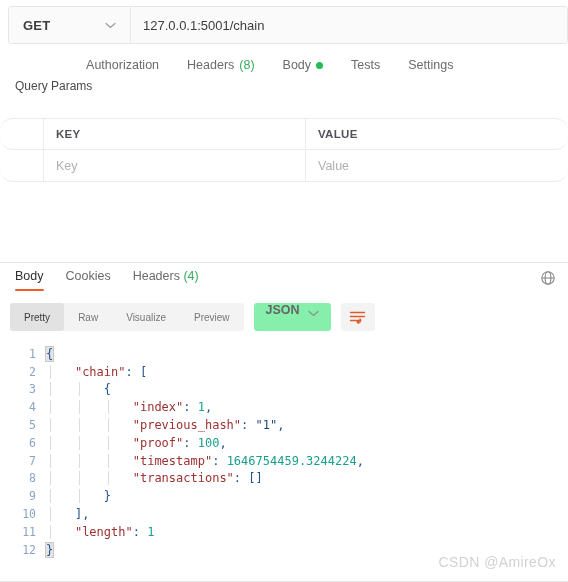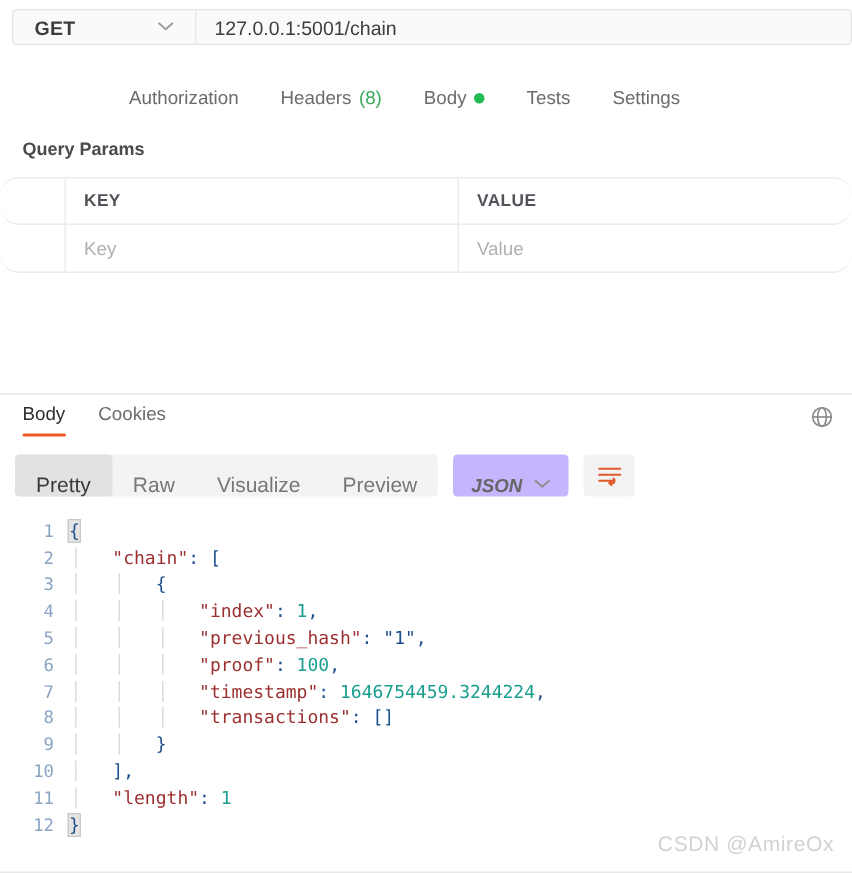--- a/index.html
+++ b/index.html
@@ -7,21 +7,21 @@
     margin: 0; padding: 0;
     width: 568px; height: 582px;
     background: #ffffff;
     font-family: "Liberation Sans", sans-serif;
     overflow: hidden;
   }
   #app { position: relative; width: 568px; height: 582px; background:#fff; }
 
   
   .urlbar {
-    position:absolute; left:8px; top:6px; width:560px; height:24px;
+    position:absolute; left:8px; top:6px; width:560px; height:38px;
     display:flex; align-items:stretch;
     border:1px solid #e6e6e6; border-radius:3px; background:#fafafa;
     overflow:hidden;
   }
   .method-box {
     width:122px; display:flex; align-items:center; justify-content:space-between;
     padding:0 14px; border-right:1px solid #e6e6e6; background:#fafafa;
   }
   .method-label { font-size:13px; font-weight:bold; color:#3d3d3d; letter-spacing:.2px; }
   .chev { color:#9a9a9a; font-size:11px; line-height:1; }
@@ -44,22 +44,22 @@
   .rtab.active { color:#2e2e2e;margin-top:32px; }
   .rtab.active::after {
     content:""; position:absolute; left:0; right:0; bottom:0;
     height:2px; background:#ef5b25; border-radius:1px;
   }
   .cnt { color:#3aab5c; }
   .dot { width:7px; height:7px; border-radius:50%; background:#22bb55; display:inline-block; }
 
   
   .qp-title {
-    position:absolute; left:15px; top:92px;
-    font-size:12px; font-weight:bold; color:#4a4a4a;
+    position:absolute; left:15px; top:79px;
+    font-size:12px; font-weight:normal; color:#4a4a4a;
   }
   .ptable { position:absolute; left:0; top:118px; width:568px; }
   .ptable .prow { display:flex; height:32px; align-items:center;
     border-top:1px solid #ebebeb; border-bottom:1px solid #ebebeb;border-radius:13px; }
   .ptable .prow + .prow { border-top:none; }
   .pcheck { width:44px; height:100%; border-right:1px solid #ebebeb; }
   .pkey { width:262px; height:100%; display:flex; align-items:center;
     padding-left:12px; border-right:1px solid #ebebeb; }
   .pval { flex:1; height:100%; display:flex; align-items:center; padding-left:12px; }
   .hdr-txt { font-size:11.5px; font-weight:bold; color:#52525b; letter-spacing:.3px; }
@@ -81,27 +81,27 @@
   .restab.active::after {
     content:""; position:absolute; left:0; right:0; bottom:0;
     height:2px; background:#ef5b25; border-radius:1px;
   }
   .globe { position:absolute; right:12px; top:270px; width:16px; height:16px; cursor:pointer; }
 
   
   .vbar { position:absolute; left:10px; top:303px; display:flex; align-items:center; gap:10px; }
   .seg { display:flex; background:#f3f3f3; border-radius:3px; height:28px; align-items:stretch; }
   .segbtn {
-    display:flex; align-items:flex-end; padding:0 14px; font-size:14px;
+    display:flex; align-items:center; padding:0 14px; font-size:10px;
     color:#777; cursor:pointer; border-radius:3px;
   }
   .segbtn.active { background:#e2e2e2; color:#3a3a3a; }
   .fmt {
-    display:flex; align-items:flex-end; gap:8px; height:28px; padding:0 12px;
-    background:#c4b5fd; border-radius:3px; cursor:pointer;font-style:italic;
+    display:flex; align-items:flex-start; gap:8px; height:28px; padding:0 12px;
+    background:#86efac; border-radius:3px; cursor:pointer;
   }
   .fmt-label { font-size:12.5px; color:#666; font-weight:bold; }
   .wrapbtn {
     width:34px; height:28px; background:#f3f3f3; border-radius:3px;
     display:flex; align-items:center; justify-content:center; cursor:pointer;
   }
 
   
   .code {
     position:absolute; left:0; top:345px; width:568px; height:215px;
@@ -198,20 +198,24 @@
 
   <div class="big-div"></div>
 
   <div class="res-tabs">
     <div class="restab active" style="margin-left:7px;">
       <span>Body</span>
     </div>
     <div class="restab">
       <span>Cookies</span>
     </div>
+    <div class="restab">
+      <span>Headers</span>
+      <span class="cnt">(4)</span>
+    </div>
   </div>
 
   <div class="globe">
     <svg width="16" height="16" viewBox="0 0 16 16">
       <circle cx="8" cy="8" r="6.2" fill="none" stroke="#8a8a8a" stroke-width="1.1"></circle>
       <ellipse cx="8" cy="8" rx="2.9" ry="6.2" fill="none" stroke="#8a8a8a" stroke-width="1.1"></ellipse>
       <line x1="1.8" y1="8" x2="14.2" y2="8" stroke="#8a8a8a" stroke-width="1.1"></line>
     </svg>
   </div>
 

